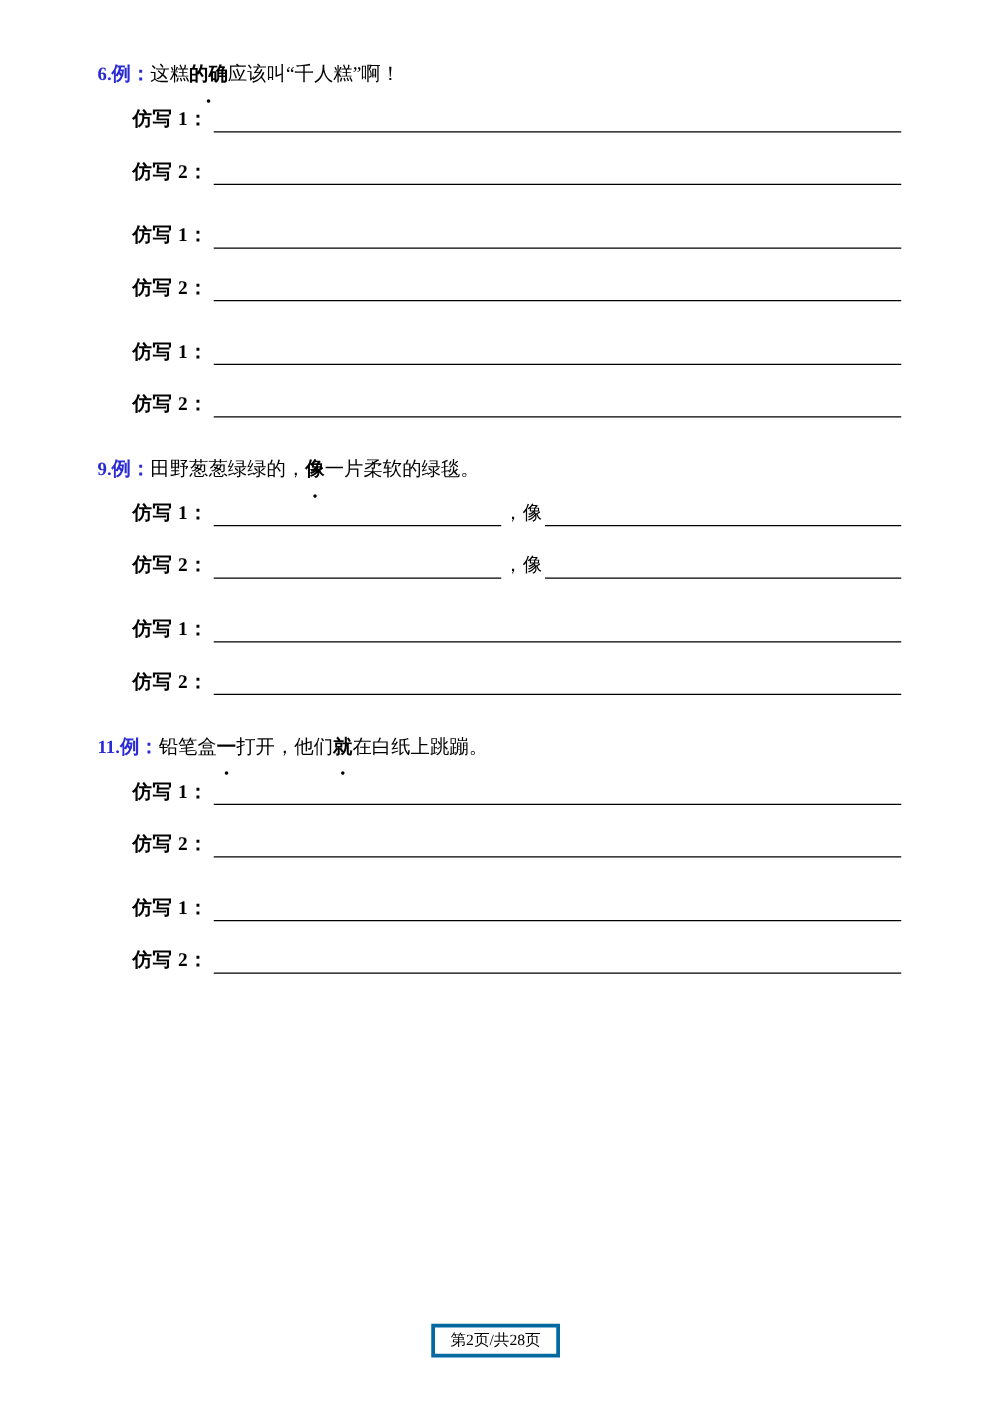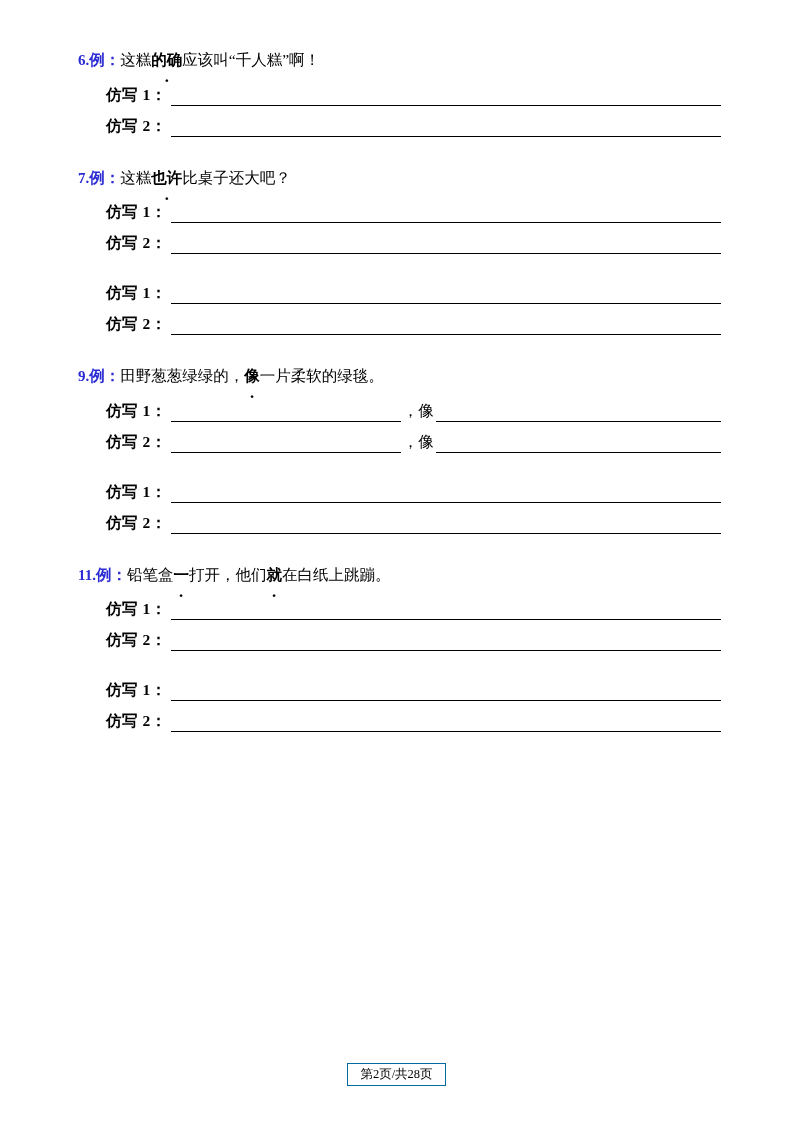--- a/index.html
+++ b/index.html
@@ -59,21 +59,21 @@
     transform: translateX(-50%);
     bottom: -10px;
     font-size: 17px;
     line-height: 0;
     color: #000;
   }
   .answer-row {
     display: flex;
     align-items: flex-end;
     padding-left: 34px;
-    margin-bottom: 10px;
+    margin-bottom: 21px;
     font-size: 15.5px;
   }
   .ans-label {
     white-space: nowrap;
     font-size: 15.5px;
     font-weight: bold;
     letter-spacing: 0.5px;
   }
   .blank {
     flex: 1 1 auto;
@@ -95,21 +95,21 @@
   .footer {
     position: absolute;
     left: 0;
     right: 0;
     bottom: 36px;
     text-align: center;
     font-size: 12.5px;
     color: #000;
   }
   .footer span {
-    border: 1px solid #0369a1;
+    border: 3px solid #0369a1;
     padding: 2px 12px;
     display: inline-block;
     background: #ffffff;
   }
   .spacer-lg { height: 9px; }
 </style>
 </head>
 <body>
 
 <div class="page">
@@ -124,23 +124,20 @@
     </div>
     <div class="answer-row">
       <span class="ans-label">仿写 2：</span>
       <span class="blank"></span>
     </div>
   </div>
 
   <div class="spacer-lg"></div>
 
   <div class="item">
-    <div class="example-line">
-      <span class="num">7.</span><span class="ex-label">例：</span><span class="ex-text">这糕</span><span class="ex-text dch">也许</span><span class="ex-text">比桌子还大吧？</span>
-    </div>
     <div class="answer-row">
       <span class="ans-label">仿写 1：</span>
       <span class="blank"></span>
     </div>
     <div class="answer-row">
       <span class="ans-label">仿写 2：</span>
       <span class="blank"></span>
     </div>
   </div>
 

